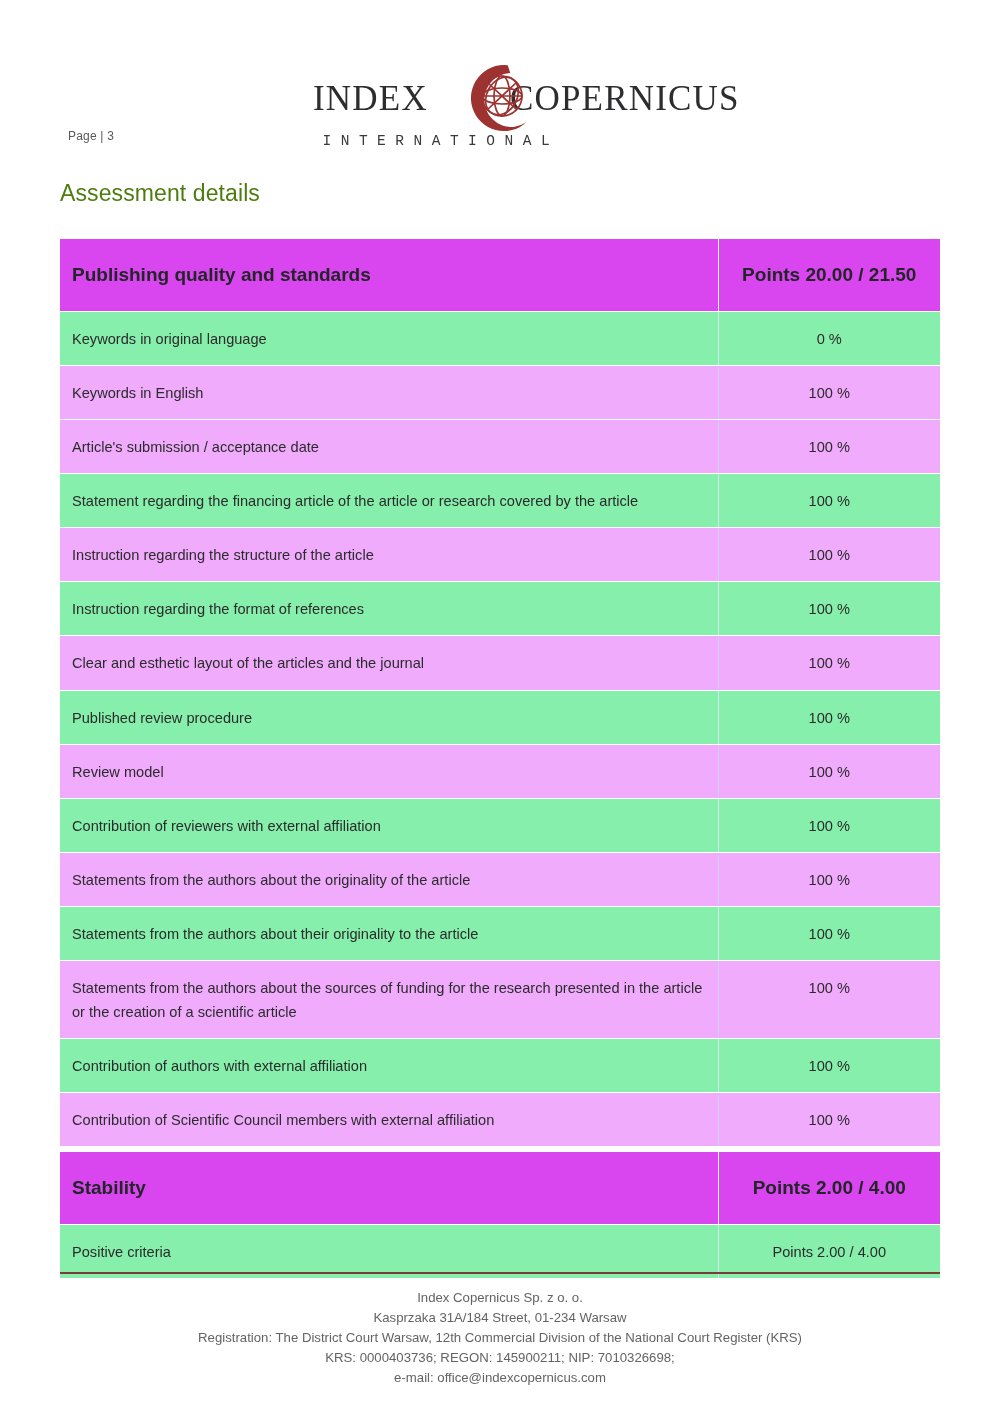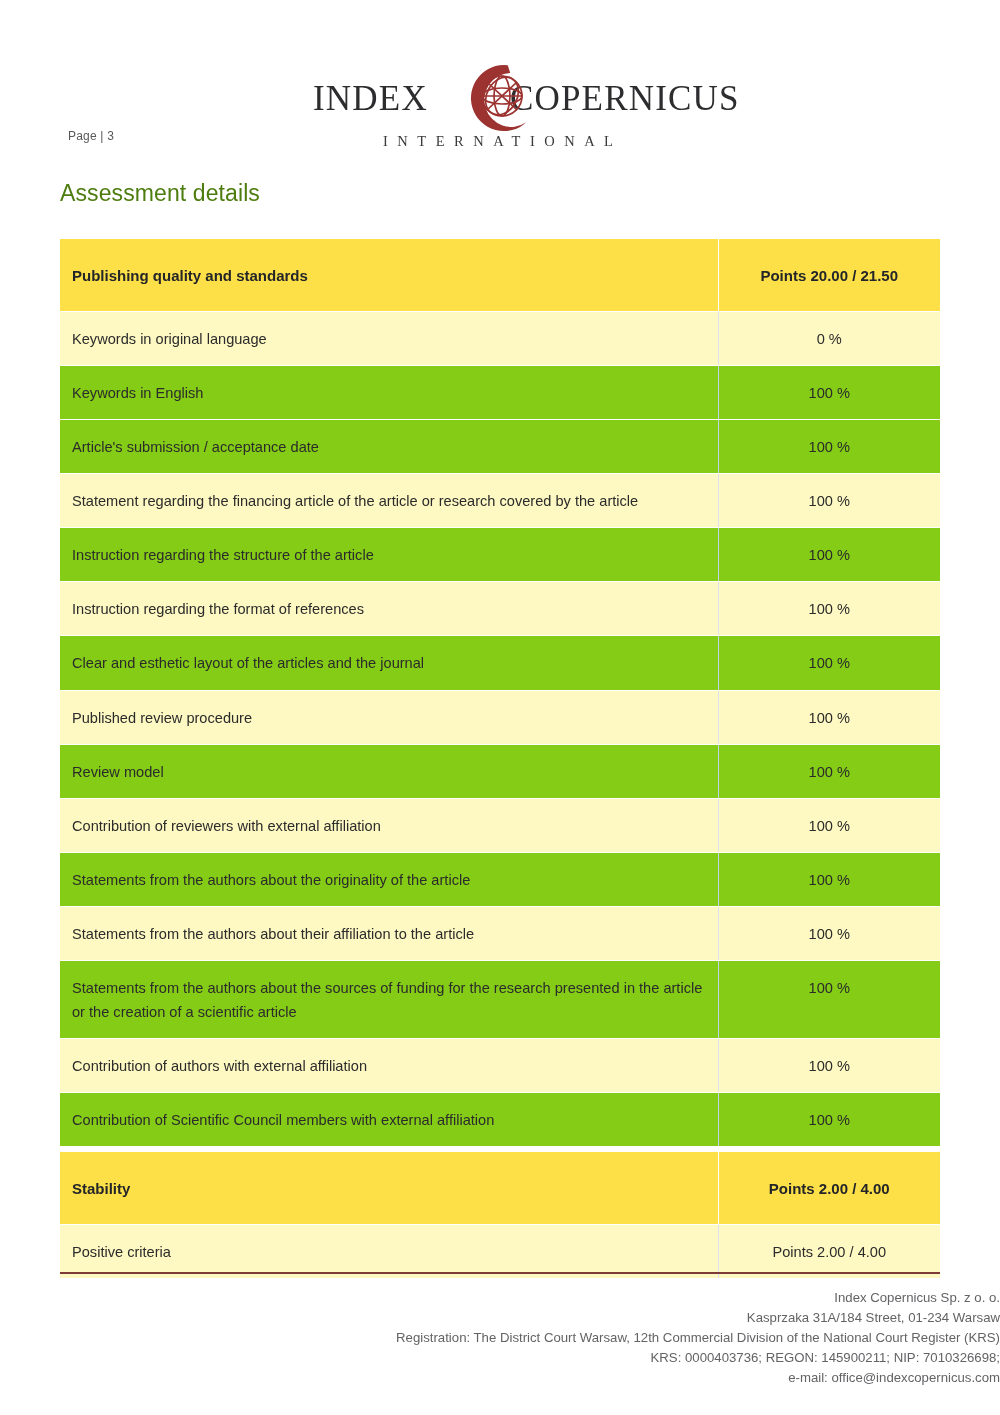--- a/index.html
+++ b/index.html
@@ -58,22 +58,21 @@
   .logo-mark {
     position: absolute;
     left: 50%;
     top: -14px;
     margin-left: -42px;
     width: 84px;
     height: 84px;
   }
   .logo-sub {
     margin-top: 9px;
-    text-align: center;
-    font-family: Liberation Serif, serif;
+    font-family: Liberation Mono, monospace;
     font-size: 14.5px;
     letter-spacing: 9.5px;
     text-indent: 9.5px;
     color: #3a3a3c;
   }
 
   
   .section-title {
     position: absolute;
     left: 60px;
@@ -92,24 +91,24 @@
   table.assessment {
     width: 880px;
     border-collapse: collapse;
     table-layout: fixed;
     font-size: 14.6px;
   }
   table.assessment col.c-label { width: 658px; }
   table.assessment col.c-value { width: 222px; }
 
   table.assessment th {
-    background: #fde047;
+    background: #d946ef;
     color: #232528;
     font-weight: bold;
-    font-size: 15px;
+    font-size: 19px;
     height: 48px;
     padding: 0 0 0 12px;
     text-align: left;
     border-right: 1px solid #ffffff;
     border-bottom: 1px solid #ffffff;
     vertical-align: middle;
   }
   table.assessment th.value-head {
     text-align: center;
     padding: 12px;
@@ -124,22 +123,22 @@
     border-bottom: 1px solid #ffffff;
     color: #2b2b2b;
   }
   table.assessment td.value {
     text-align: center;
     border-right: none;
     padding-left: 6px;
     padding-right: 6px;
     white-space: nowrap;
   }
-  table.assessment tr.row-odd  td { background: #fef9c3; margin-top: 8px; }
-  table.assessment tr.row-even td { background: #84cc16; }
+  table.assessment tr.row-odd  td { background: #86efac; margin-top: 8px; }
+  table.assessment tr.row-even td { background: #f0abfc; }
   table.assessment tr.row-odd td { border-right-color: #dbe3f0; }
   table.assessment tbody tr:last-child td { border-bottom: none; }
 
   
   .footer {
     position: absolute;
     left: 0;
     top: 1272px;
     width: 1000px;
   }
@@ -149,21 +148,21 @@
     top: 0;
     width: 880px;
     height: 0;
     border-top: 2px solid #7d3b38;
   }
   .footer-text {
     position: absolute;
     left: 0;
     top: 16px;
     width: 1000px;
-    text-align: right;
+    text-align: center;
     font-size: 13.2px;
     line-height: 1.52;
     color: #636366;
   }
   .footer-text div { white-space: nowrap; }
 </style>
 </head>
 <body>
 
 <div class="page-header">
@@ -249,21 +248,21 @@
         </tr>
       <tr class="row-odd">
           <td>Contribution of reviewers with external affiliation</td>
           <td class="value">100 %</td>
         </tr>
       <tr class="row-even">
           <td>Statements from the authors about the originality of the article</td>
           <td class="value">100 %</td>
         </tr>
       <tr class="row-odd">
-          <td>Statements from the authors about their affiliation to the article</td>
+          <td>Statements from the authors about their originality to the article</td>
           <td class="value">100 %</td>
         </tr>
       <tr class="row-even">
           <td>Statements from the authors about the sources of funding for the research presented in the article or the creation of a scientific article</td>
           <td class="value">100 %</td>
         </tr>
       <tr class="row-odd">
           <td>Contribution of authors with external affiliation</td>
           <td class="value">100 %</td>
         </tr>

